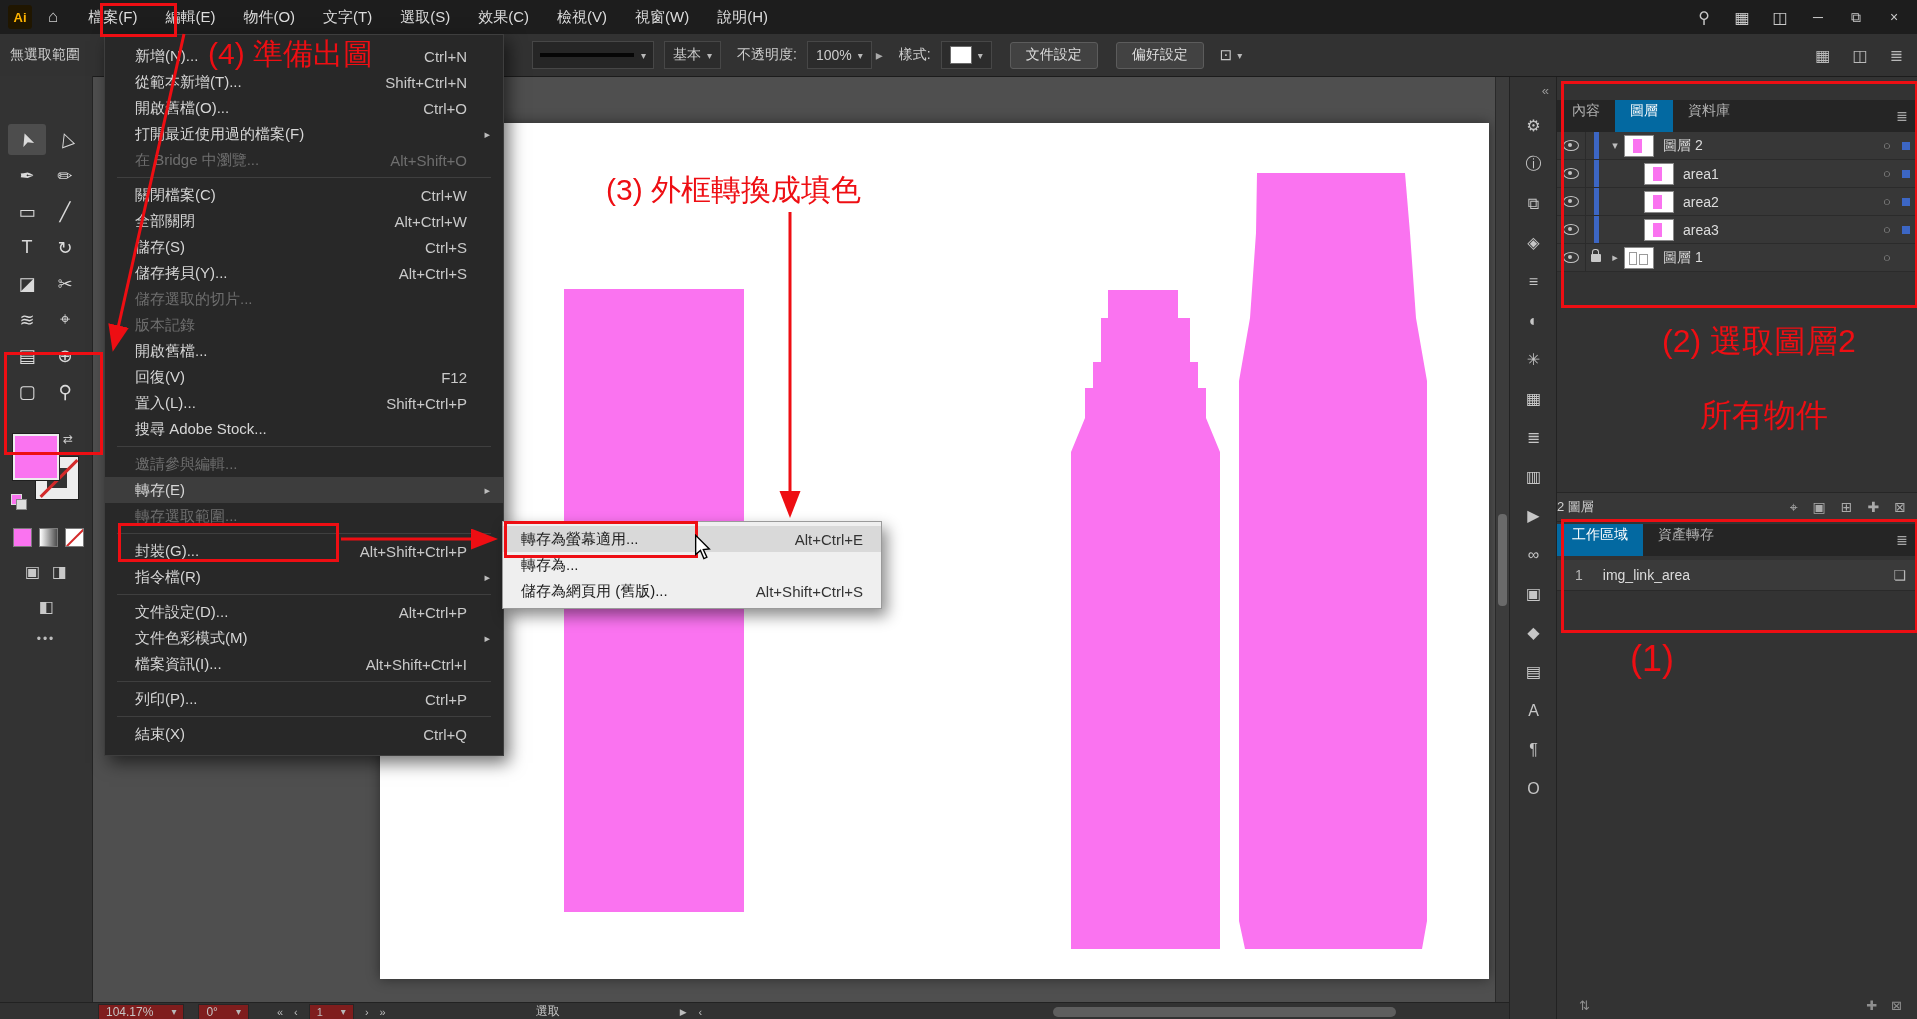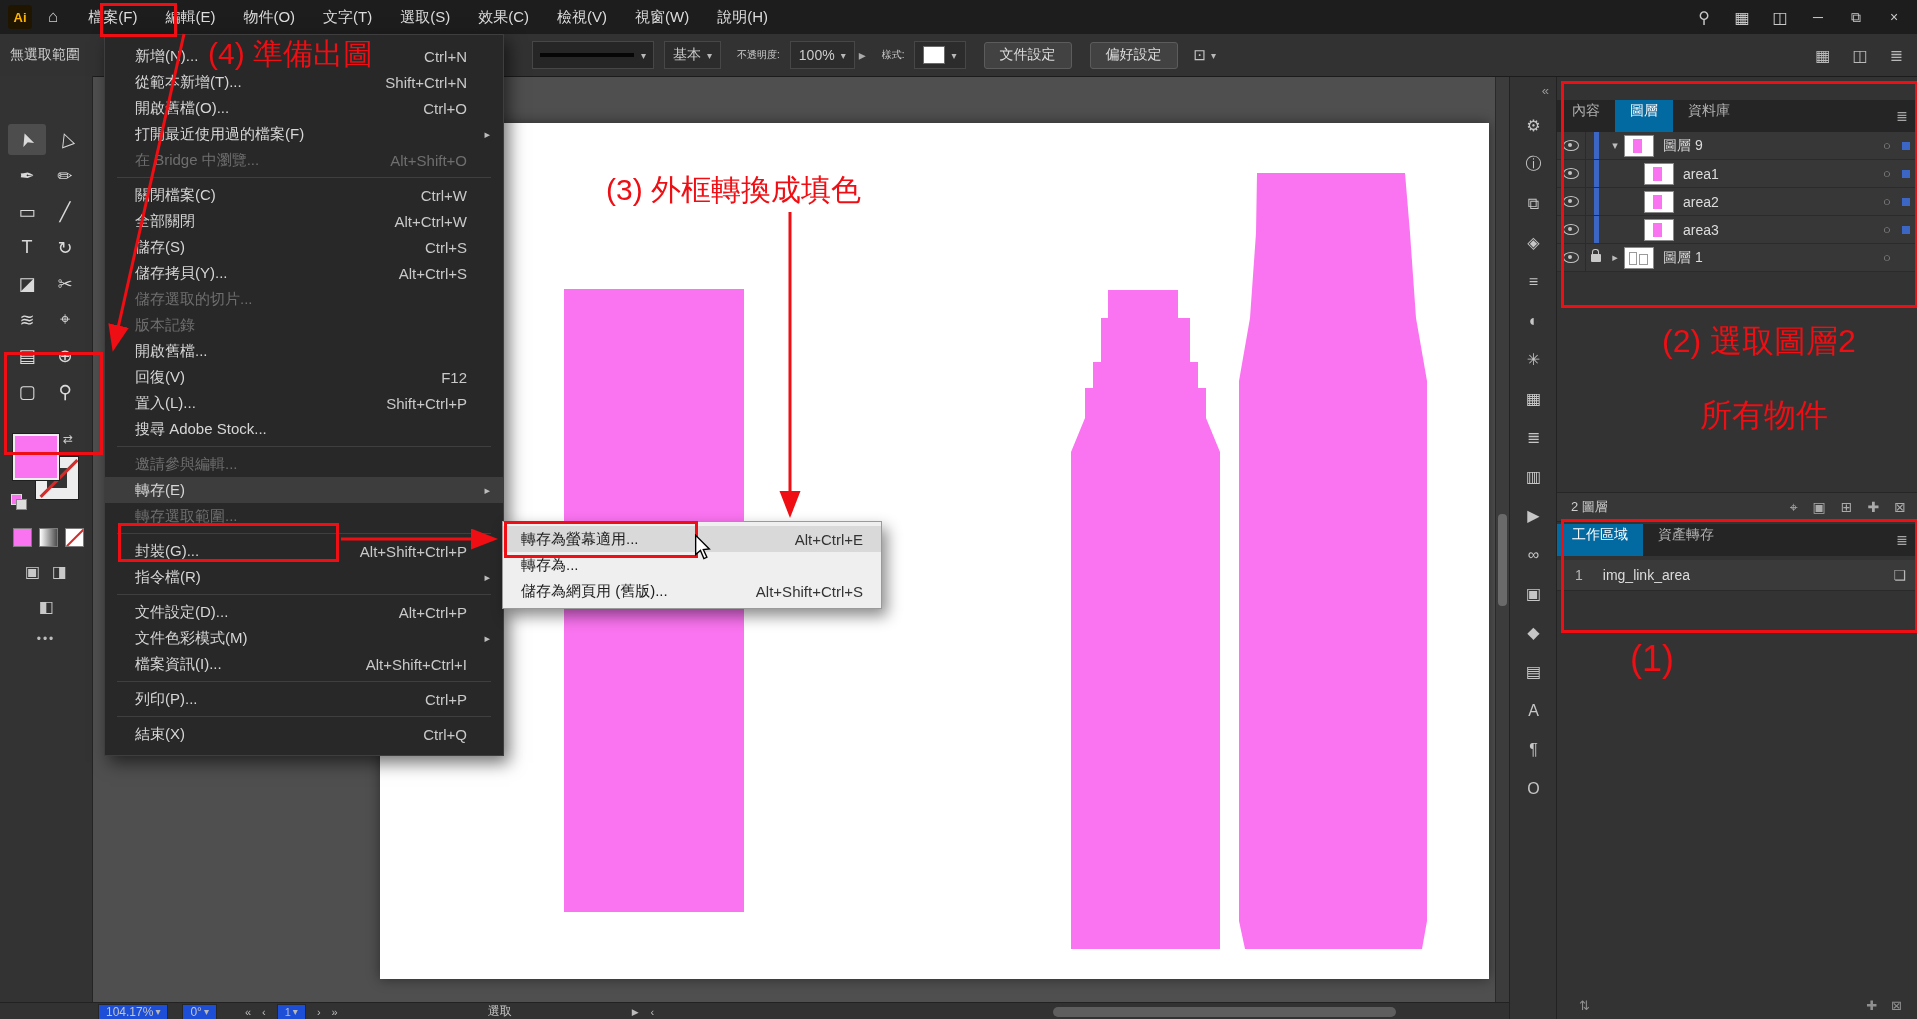--- a/index.html
+++ b/index.html
@@ -18,21 +18,21 @@
   .mb-right{margin-left:auto;display:flex;align-items:center;margin-right:4px}
   .mbi{width:38px;text-align:center;color:#c9c9c9;font-size:16px}
   .mbi.ctrl{font-size:14px}
   
   .controlbar{position:absolute;left:0;top:34px;width:1917px;height:42px;background:#323232;border-bottom:1px solid #1c1c1c;display:flex;align-items:center;z-index:5;color:#cccccc}
   .cb-status{margin-left:10px;font-size:14px;color:#cfcfcf;white-space:nowrap}
   .stroke-widget{margin-left:452px;width:106px;height:26px;background:#262626;border:1px solid #474747;display:flex;align-items:center;padding:0 7px;gap:7px}
   .stroke-line{flex:1;height:4px;background:#060606}
   .dd{font-size:10px;color:#b8b8b8}
   .cb-dd{margin-left:10px;height:26px;display:flex;align-items:center;gap:6px;padding:0 8px;background:#2c2c2c;border:1px solid #474747;font-size:14px}
-  .cb-label{margin-left:16px;font-size:10px;white-space:nowrap}
+  .cb-label{margin-left:16px;font-size:14px;white-space:nowrap}
   .cb-chev{margin-left:4px;color:#aaa}
   .style-swatch{width:20px;height:16px;background:#ffffff;border:1px solid #6b6b6b;display:inline-block}
   .cb-btn{margin-left:18px;height:27px;padding:0 15px;background:#424242;border:1px solid #5c5c5c;border-radius:3px;color:#ddd;font-size:14px;white-space:nowrap}
   .cb-snap{margin-left:16px;display:flex;align-items:center;gap:5px;color:#c5c5c5;font-size:15px}
   .cb-right{margin-left:auto;margin-right:14px;display:flex;gap:22px;font-size:16px;color:#b9b9b9}
   
   .toolbar{position:absolute;left:0;top:76px;width:92px;height:926px;background:#333333;border-right:1px solid #242424;z-index:6}
   .tool-grid{display:grid;grid-template-columns:38px 38px;justify-content:center;margin-top:48px;row-gap:5px}
   .tool{height:31px;display:flex;align-items:center;justify-content:center;font-size:18px;color:#dadada}
   .tool.active{background:#4d4d4d;border-radius:3px}
@@ -91,32 +91,32 @@
   .indent{width:38px}
   .thumb{width:28px;height:20px;background:#ffffff;border:1px solid #8a8a8a;margin-right:9px;position:relative;overflow:hidden}
   .thumb.th-bar::after{content:'';position:absolute;left:8px;top:3px;width:9px;height:14px;background:var(--magenta,#fa73f0)}
   .thumb.th-mix::before{content:'';position:absolute;left:4px;top:4px;width:6px;height:11px;border:1px solid #9a9a9a}
   .thumb.th-mix::after{content:'';position:absolute;left:14px;top:6px;width:7px;height:9px;border:1px solid #9a9a9a}
   .lname{flex:1;white-space:nowrap;overflow:hidden}
   .target{width:30px;text-align:center;color:#9d9d9d;font-size:13px}
   .selsq{width:8px;height:8px;background:var(--blue,#3c66c4);margin-right:8px}
   .selsq.none{background:transparent}
   .layers-status{position:absolute;left:0;top:416px;width:100%;height:28px;border-top:1px solid #262626;border-bottom:1px solid #262626;display:flex;align-items:center;font-size:13px;color:#cfcfcf;background:#373737}
-  .ls-count{margin-left:14px;white-space:nowrap}
+  .ls-count{white-space:nowrap}
   .ls-icons{margin-left:auto;margin-right:12px;display:flex;gap:15px;color:#aaaaaa;font-size:14px}
   .ab-row{position:absolute;left:0;top:484px;width:100%;height:30px;display:flex;align-items:center;font-size:14px;color:#dddddd;background:#3a3a3a;border-bottom:1px solid #2a2a2a}
   .ab-num{margin-left:18px;color:#b8b8b8}
   .ab-name{margin-left:20px;flex:1;white-space:nowrap}
   .ab-icon{margin-right:12px;color:#b8b8b8;font-size:14px}
   .panels-bottom{position:absolute;left:0;bottom:6px;width:100%;display:flex;align-items:center;color:#8f8f8f;font-size:13px}
   .pb-left{margin-left:22px}
   .pb-right{margin-left:auto;margin-right:16px;display:flex;gap:14px}
   
   .statusbar{position:absolute;left:0;top:1002px;width:1509px;height:17px;background:#323232;border-top:1px solid #222;display:flex;align-items:center;font-size:12px;color:#c5c5c5;z-index:6}
-  .sb-box{height:14px;display:flex;align-items:center;gap:2px;padding:0 7px;background:#1d4ed8;border:1px solid #262626;white-space:nowrap}
+  .sb-box{height:14px;display:flex;align-items:center;gap:18px;padding:0 7px;background:#7f1d1d;border:1px solid #262626;white-space:nowrap}
   .sb-zoom{margin-left:98px}
   .sb-rot{margin-left:14px}
   .sb-nav{display:flex;align-items:center;gap:11px;margin-left:28px;font-size:11px;color:#bdbdbd}
   .sb-tool{margin-left:150px;white-space:nowrap}
   .sb-play{margin-left:120px;font-size:9px;color:#bdbdbd}
   .sb-chev{margin-left:12px;font-size:11px;color:#bdbdbd}
   .hthumb{position:absolute;left:1053px;top:4px;width:343px;height:10px;background:#5e5e5e;border-radius:5px}
   
   .filemenu{position:absolute;left:104px;top:34px;width:398px;background:#282828;border:1px solid #3e3e3e;box-shadow:5px 7px 16px rgba(0,0,0,.55);padding:8px 0;z-index:40;font-size:15px}
   .mi{height:26px;display:flex;align-items:center;padding:0 36px 0 30px;color:#d6d6d6;position:relative;white-space:nowrap}
@@ -300,21 +300,21 @@
     <div class="layers">
       <div class="lrow">
         <span class="eyec">
             <span class="eye"></span>
           </span>
         <span class="edit">
             <span class="bluebar"></span>
           </span>
         <span class="caretc">▾</span>
         <span class="thumb th-bar"></span>
-        <span class="lname">圖層 9</span>
+        <span class="lname">圖層 2</span>
         <span class="target">○</span>
         <span class="selsq"></span>
       </div>
       <div class="lrow">
         <span class="eyec">
             <span class="eye"></span>
           </span>
         <span class="edit">
             <span class="bluebar"></span>
           </span>

